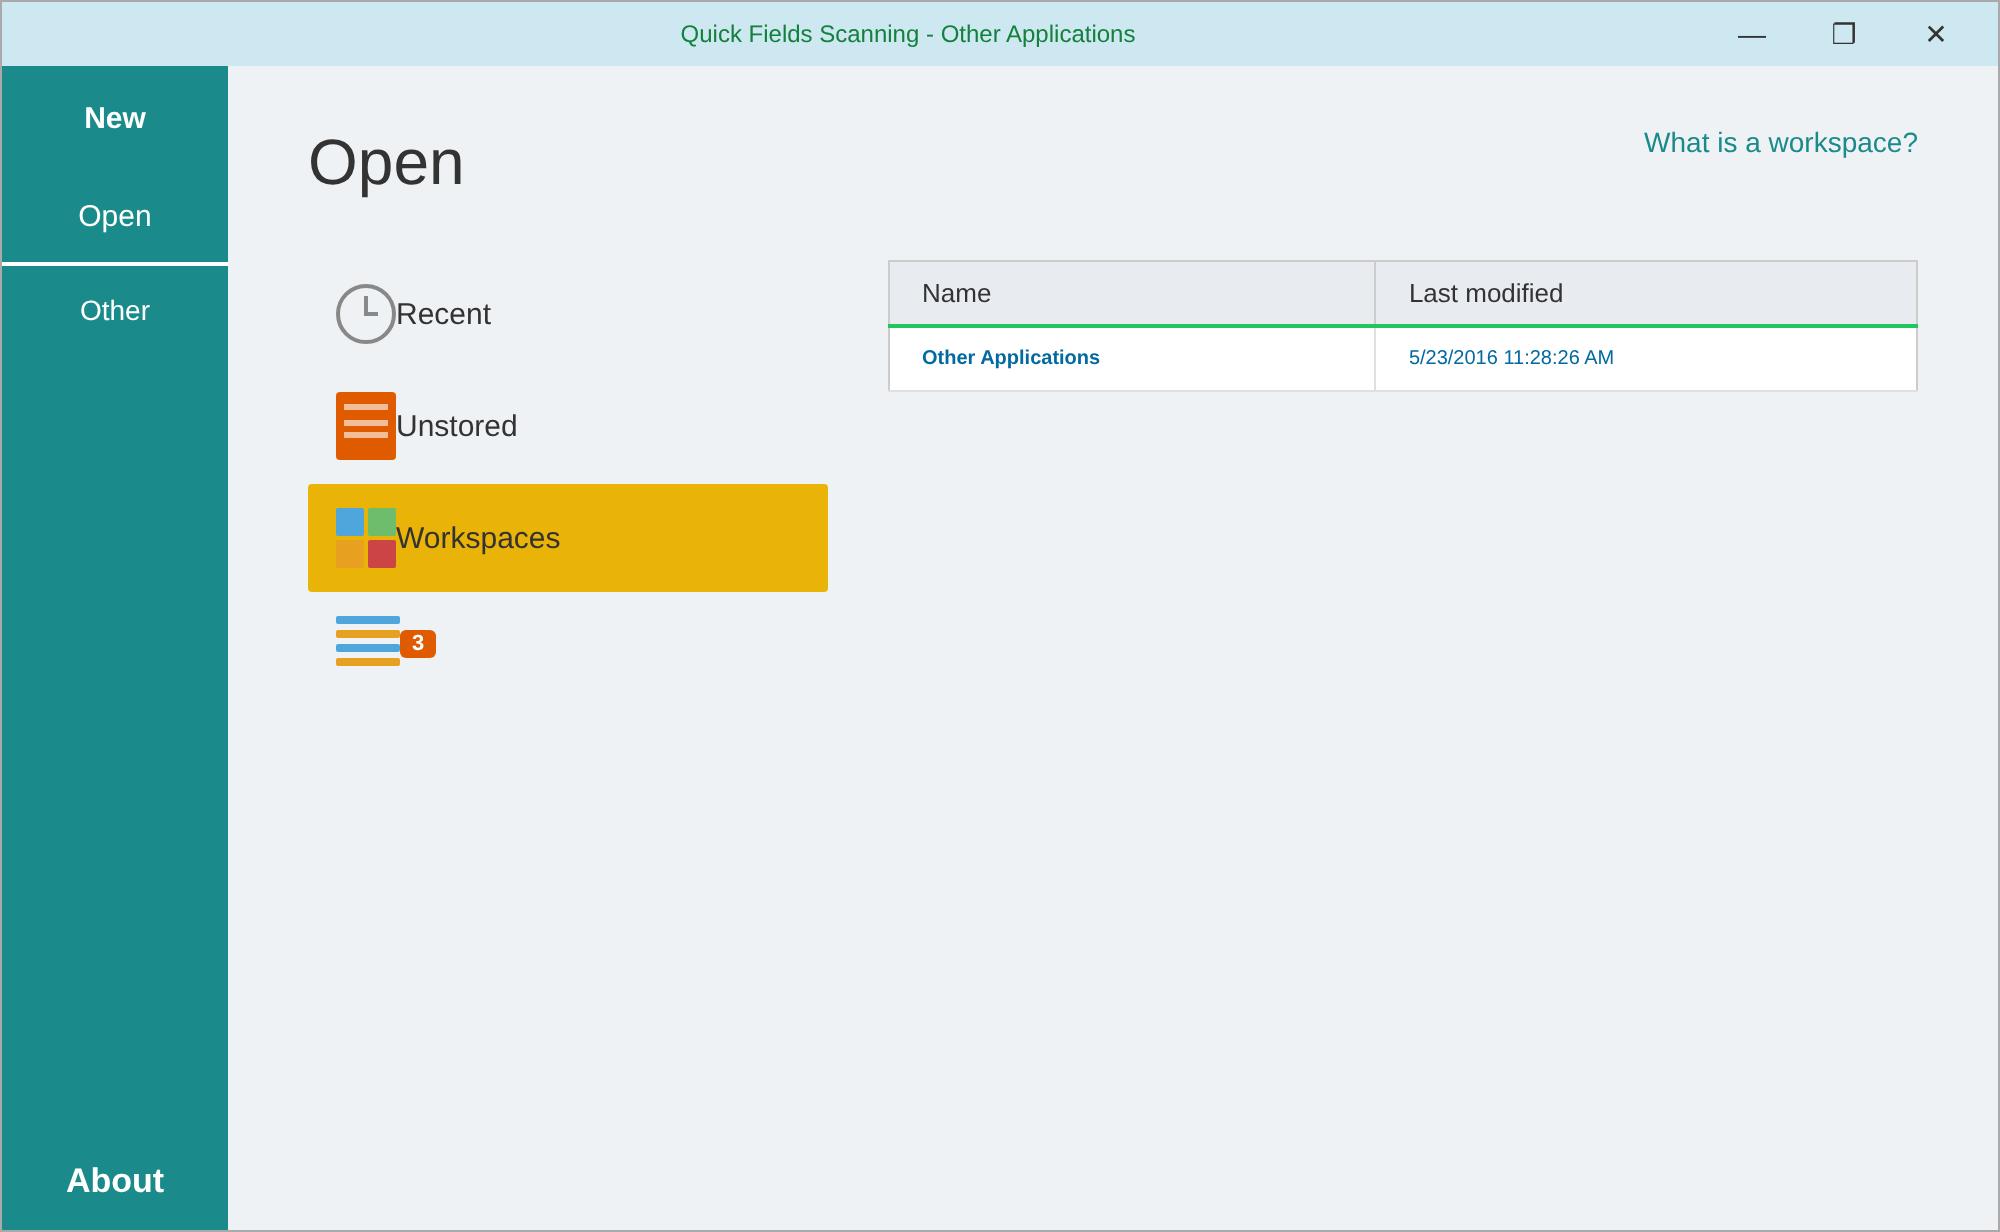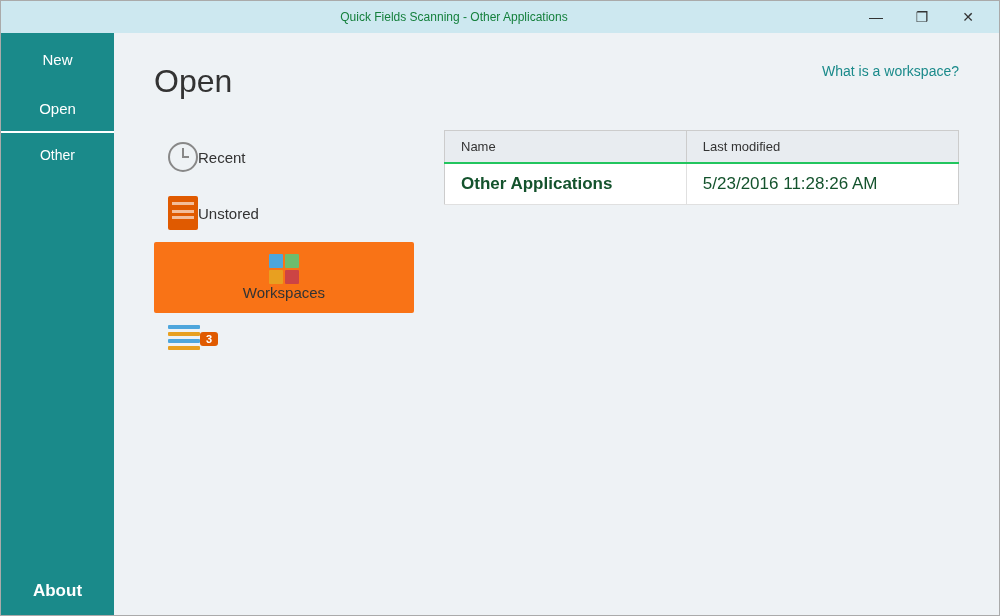--- a/index.html
+++ b/index.html
@@ -70,21 +70,21 @@
     .sidebar-item {
       padding: 14px 10px;
       color: white;
       font-size: 14px;
       cursor: pointer;
       text-align: center;
       user-select: none;
     }
     .sidebar-item.new {
       font-size: 15px;
-      font-weight: 400;
+      font-weight: 700;
       padding: 18px 10px;
     }
     .sidebar-item.open {
       font-size: 15px;
       font-weight: 400;
       padding: 14px 10px;
       border-bottom: 2px solid white;
     }
     .sidebar-item.server {
       font-size: 14px;
@@ -130,22 +130,21 @@
     }
     .nav-item {
       display: flex;
       align-items: center;
       padding: 12px 14px;
       cursor: pointer;
       border-radius: 2px;
       user-select: none;
     }
     .nav-item.selected {
-      background: #f97316;
-      flex-direction: column;
+      background: #eab308;
     }
     .nav-item-label {
       font-size: 15px;
       color: #333;
     }
     .nav-item-label-with-badge {
       display: flex;
       align-items: center;
       gap: 6px;
     }
@@ -256,22 +255,22 @@
       font-weight: 500;
       color: #333;
       border-bottom: 2px solid #22c55e;
       border-right: 1px solid #ccc;
     }
     .file-table th:last-child {
       border-right: none;
     }
     .file-table td {
       padding: 10px 16px;
-      font-size: 17px;
-      color: #14532d;
+      font-size: 10px;
+      color: #0369a1;
       border-bottom: 1px solid #e0e0e0;
       border-right: 1px solid #e0e0e0;
     }
     .file-table td:last-child {
       border-right: none;
     }
 
     .main-layout {
       display: flex;
       flex-direction: row;

